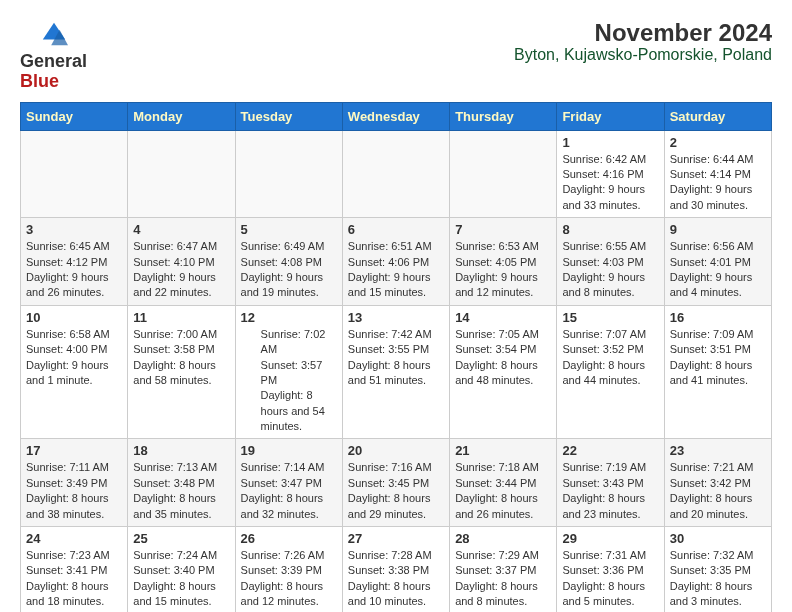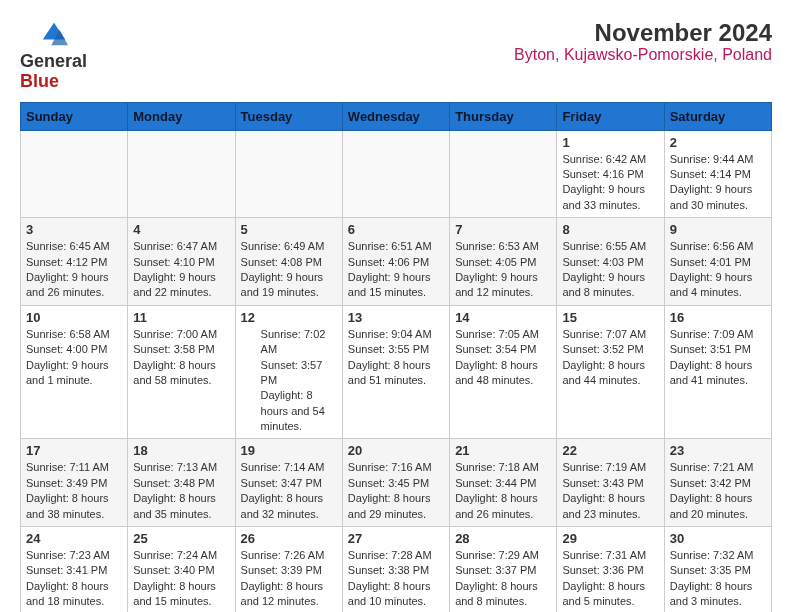--- a/index.html
+++ b/index.html
@@ -37,29 +37,29 @@
       text-align: right;
     }
     .month-title {
       font-size: 24px;
       font-weight: bold;
       color: #333;
       line-height: 1.1;
     }
     .location-title {
       font-size: 16px;
-      color: #be185d;
+      color: #14532d;
     }
     table {
       width: 100%;
       border-collapse: collapse;
     }
     th {
       background-color: #2176d2;
-      color: #0f172a;
+      color: #fef9c3;
       font-size: 13px;
       font-weight: bold;
       padding: 6px 5px;
       text-align: left;
       border: 1px solid #1a5fa8;
     }
     td {
       border: 1px solid #ccc;
       vertical-align: top;
       padding: 4px 5px;
@@ -128,21 +128,21 @@
         <td class="empty"></td>
         <td class="empty"></td>
         <td>
           <span class="day-number">1</span>
           <div class="day-info" style="white-space: pre-line;">Sunrise: 6:42 AM
 Sunset: 4:16 PM
 Daylight: 9 hours and 33 minutes.</div>
         </td>
         <td>
           <span class="day-number">2</span>
-          <div class="day-info" style="white-space: pre-line;">Sunrise: 9:44 AM
+          <div class="day-info" style="white-space: pre-line;">Sunrise: 6:44 AM
 Sunset: 4:14 PM
 Daylight: 9 hours and 30 minutes.</div>
         </td>
       </tr>
       <tr>
         <td>
           <span class="day-number">3</span>
           <div class="day-info" style="white-space: pre-line;">Sunrise: 6:45 AM
 Sunset: 4:12 PM
 Daylight: 9 hours and 26 minutes.</div>
@@ -198,21 +198,21 @@
 Daylight: 8 hours and 58 minutes.</div>
         </td>
         <td>
           <span class="day-number">12</span>
           <div class="day-info" style="white-space: pre-line; margin-left: 20px;">Sunrise: 7:02 AM
 Sunset: 3:57 PM
 Daylight: 8 hours and 54 minutes.</div>
         </td>
         <td>
           <span class="day-number">13</span>
-          <div class="day-info" style="white-space: pre-line;">Sunrise: 9:04 AM
+          <div class="day-info" style="white-space: pre-line;">Sunrise: 7:42 AM
 Sunset: 3:55 PM
 Daylight: 8 hours and 51 minutes.</div>
         </td>
         <td>
           <span class="day-number">14</span>
           <div class="day-info" style="white-space: pre-line;">Sunrise: 7:05 AM
 Sunset: 3:54 PM
 Daylight: 8 hours and 48 minutes.</div>
         </td>
         <td>

